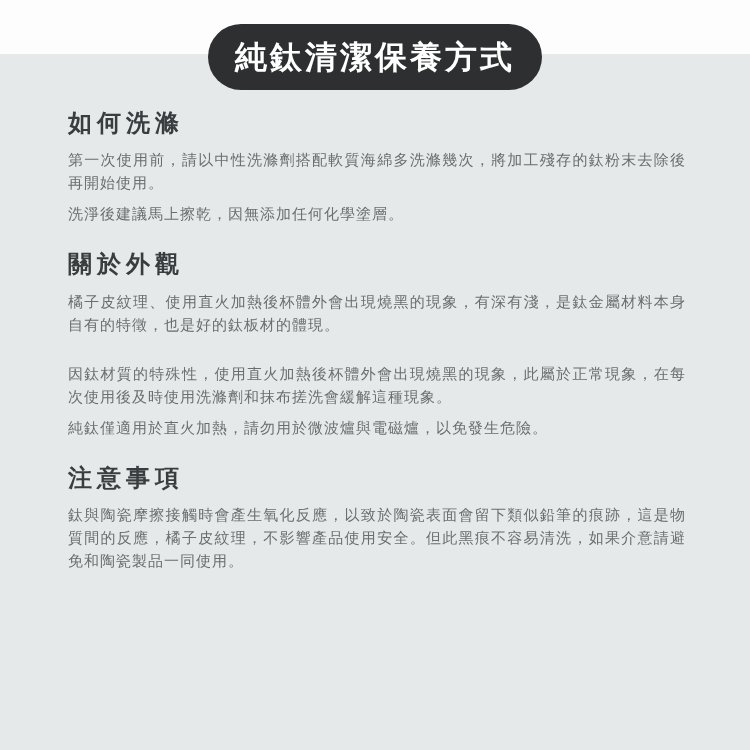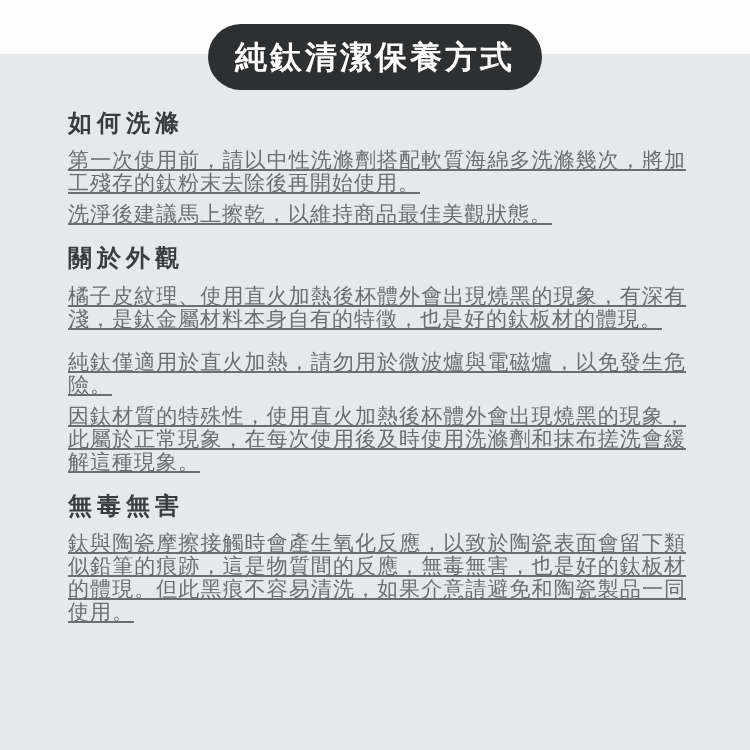--- a/index.html
+++ b/index.html
@@ -38,65 +38,64 @@
     font-weight: bold;
     letter-spacing: 3px;
     line-height: 1;
   }
   .content {
     position: absolute;
     top: 110px;
     left: 68px;
     right: 64px;
   }
-  section + section { margin-top: 20px; }
+  section + section { margin-top: 26px; }
   h2 {
     margin: 0 0 12px 0;
     font-size: 24px;
     font-weight: bold;
     letter-spacing: 5px;
     color: var(--heading-fg, #3a3d40);
     line-height: 1.1;
   }
   p {
     margin: 0 0 8px 0;
-    font-size: 21px;
+    font-size: 15px;
     line-height: 23px;
     letter-spacing: 1px;
     color: var(--body-fg, #6a6e71);
     text-align: justify;
-    text-decoration: underline;
   }
   p:last-child { margin-bottom: 0; }
 </style>
 </head>
 <body style="--page-bg: #e6e9e9; --strip-bg: #fdfdfd; --banner-bg: #2d2f30; --banner-fg: #ffffff; --heading-fg: #3a3d40; --body-fg: #6a6e71;">
 
 <div class="top-strip"></div>
 
 <div class="banner">
   <span class="banner-title">純鈦清潔保養方式</span>
 </div>
 
 <div class="content">
 
   <section>
     <h2>如何洗滌</h2>
     <p>第一次使用前，請以中性洗滌劑搭配軟質海綿多洗滌幾次，將加工殘存的鈦粉末去除後再開始使用。</p>
-    <p>洗淨後建議馬上擦乾，以維持商品最佳美觀狀態。</p>
+    <p>洗淨後建議馬上擦乾，因無添加任何化學塗層。</p>
   </section>
 
   <section>
     <h2>關於外觀</h2>
     <p>橘子皮紋理、使用直火加熱後杯體外會出現燒黑的現象，有深有淺，是鈦金屬材料本身自有的特徵，也是好的鈦板材的體現。</p>
   </section>
 
   <section>
+    <p>因鈦材質的特殊性，使用直火加熱後杯體外會出現燒黑的現象，此屬於正常現象，在每次使用後及時使用洗滌劑和抹布搓洗會緩解這種現象。</p>
     <p>純鈦僅適用於直火加熱，請勿用於微波爐與電磁爐，以免發生危險。</p>
-    <p>因鈦材質的特殊性，使用直火加熱後杯體外會出現燒黑的現象，此屬於正常現象，在每次使用後及時使用洗滌劑和抹布搓洗會緩解這種現象。</p>
   </section>
 
   <section>
-    <h2>無毒無害</h2>
-    <p>鈦與陶瓷摩擦接觸時會產生氧化反應，以致於陶瓷表面會留下類似鉛筆的痕跡，這是物質間的反應，無毒無害，也是好的鈦板材的體現。但此黑痕不容易清洗，如果介意請避免和陶瓷製品一同使用。</p>
+    <h2>注意事項</h2>
+    <p>鈦與陶瓷摩擦接觸時會產生氧化反應，以致於陶瓷表面會留下類似鉛筆的痕跡，這是物質間的反應，橘子皮紋理，不影響產品使用安全。但此黑痕不容易清洗，如果介意請避免和陶瓷製品一同使用。</p>
   </section>
 
 </div>
 
 </body></html>

